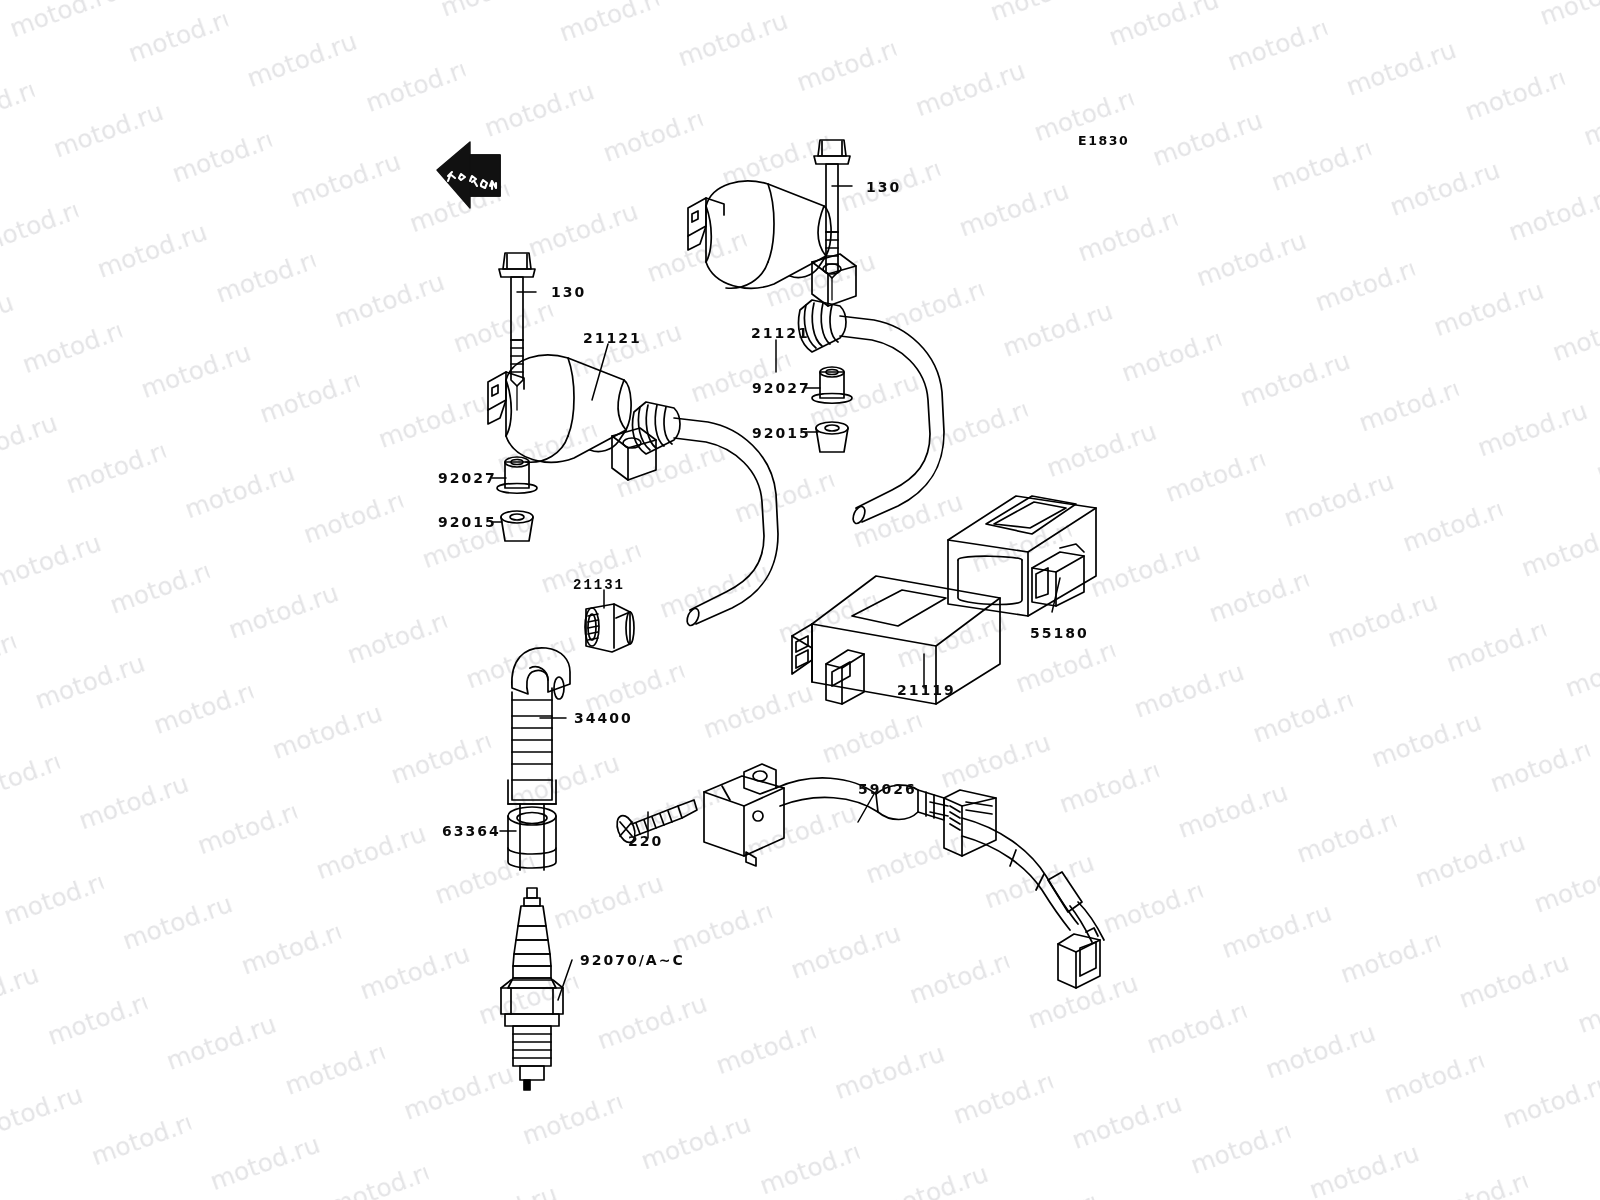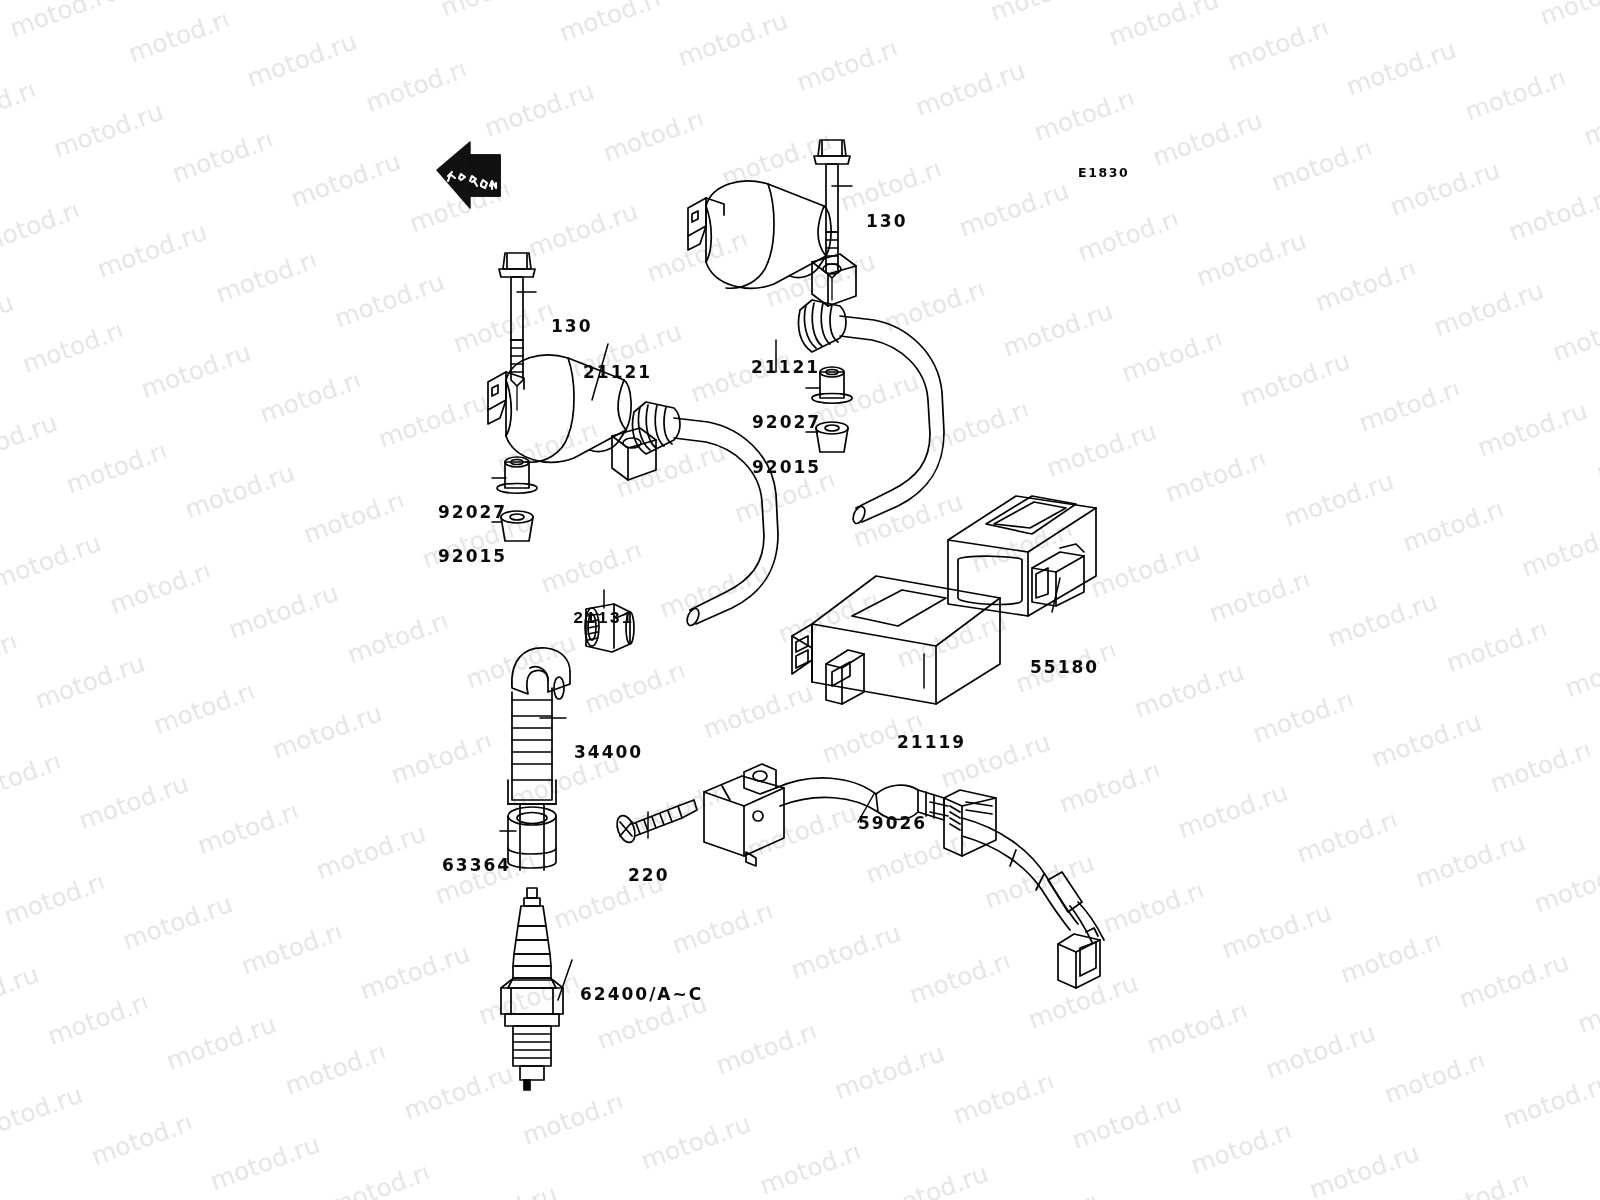--- a/index.html
+++ b/index.html
@@ -2,25 +2,25 @@
 <html><head>
 <meta charset="utf-8">
 <title>Ignition System Parts Diagram</title>
 <style>
   html,body{margin:0;padding:0;background:#ffffff;}
   body{width:1600px;height:1200px;overflow:hidden;
        font-family:"DejaVu Sans",sans-serif;position:relative;}
   #stage{position:absolute;inset:0;width:1600px;height:1200px;}
   #wm{position:absolute;inset:0;z-index:1;pointer-events:none;}
   #art{position:absolute;inset:0;z-index:2;}
-  #labels{position:absolute;inset:0;z-index:3;margin-top:32px;}
+  #labels{position:absolute;inset:0;z-index:3;}
   .lbl{position:absolute;font-family:"DejaVu Sans",sans-serif;
        font-weight:bold;color:#0a0a0a;white-space:nowrap;
        letter-spacing:2.0px;}
-  .lbl.pn{font-size:17px;}
+  .lbl.pn{font-size:14px;}
   .lbl.code{font-size:12.5px;letter-spacing:1.6px;}
   .wmtext{font-family:"DejaVu Sans",sans-serif;font-size:25px;
           fill:#e4e4e6;}
 </style>
 </head>
 <body>
 
 <div id="stage">
 
   <svg id="wm" viewBox="0 0 1600 1200">
@@ -346,21 +346,21 @@
     <span class="lbl pn" style="left:866px;top:179px;">130</span>
     <span class="lbl pn" style="left:551px;top:284px;">130</span>
     <span class="lbl pn" style="left:751px;top:325px;">21121</span>
     <span class="lbl pn" style="left:583px;top:330px;">21121</span>
     <span class="lbl pn" style="left:752px;top:380px;">92027</span>
     <span class="lbl pn" style="left:752px;top:425px;">92015</span>
     <span class="lbl pn" style="left:438px;top:470px;">92027</span>
     <span class="lbl pn" style="left:438px;top:514px;">92015</span>
     <span class="lbl pn" style="left:573px;top:577px;font-family:Liberation Mono, monospace;">21131</span>
     <span class="lbl pn" style="left:1030px;top:625px;">55180</span>
-    <span class="lbl pn" style="left:897px;top:700px;">21119</span>
+    <span class="lbl pn" style="left:897px;top:682px;">21119</span>
     <span class="lbl pn" style="left:574px;top:710px;">34400</span>
     <span class="lbl pn" style="left:858px;top:781px;">59026</span>
     <span class="lbl pn" style="left:442px;top:823px;">63364</span>
     <span class="lbl pn" style="left:628px;top:833px;">220</span>
-    <span class="lbl pn" style="left:580px;top:952px;">62400/A~C</span>
+    <span class="lbl pn" style="left:580px;top:952px;">92070/A~C</span>
   </div>
 
 </div>
 
 </body></html>

